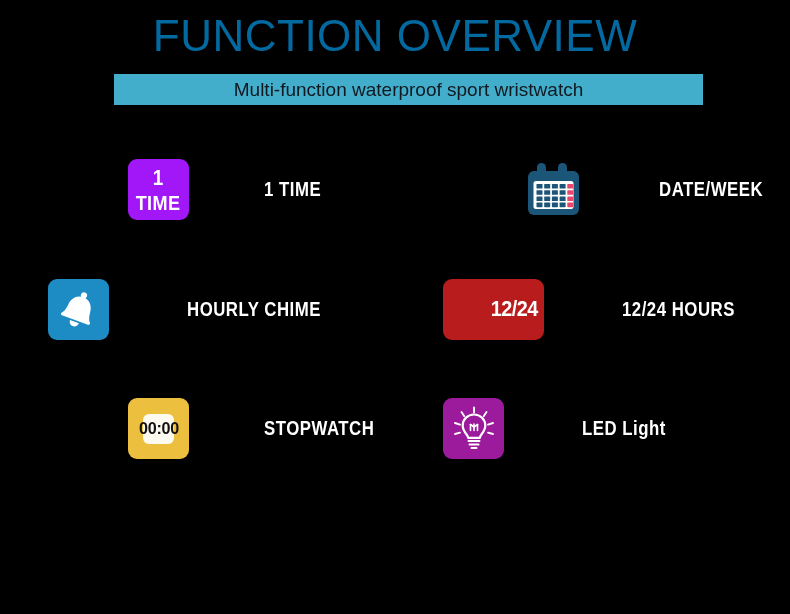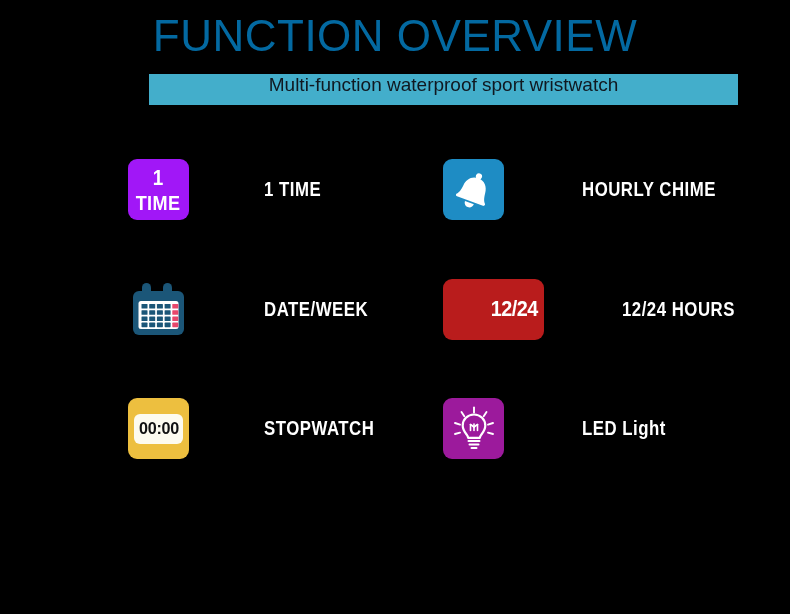--- a/index.html
+++ b/index.html
@@ -39,23 +39,22 @@
   }
 
   .subtitle-banner {
     position: absolute;
     left: 114px;
     top: 74px;
     width: 589px;
     height: 31px;
     background: #43aecb;
     display: flex;
-    align-items: flex-start;
+    align-items: center;
     justify-content: center;
-    margin-left: 35px;
   }
   .subtitle-text {
     color: #101820;
     font-size: 19px;
     line-height: 22px;
     font-weight: 400;
     font-family: "Liberation Sans", sans-serif;
     white-space: nowrap;
   }
 
@@ -126,21 +125,21 @@
     color: #ffffff;
     font-family: "Liberation Sans Narrow", "Liberation Sans", sans-serif;
     font-weight: bold;
     font-size: 22px;
     letter-spacing: -0.5px;
     transform: scaleX(0.9);
     line-height: 1;
   }
 
   .stopwatch-display {
-    width: 49px;
+    width: 31px;
     height: 30px;
     border-radius: 6px;
     background: #fdfbef;
     display: flex;
     align-items: center;
     justify-content: center;
   }
   .stopwatch-digits {
     color: #111111;
     font-family: "Liberation Sans Narrow", "Liberation Sans", sans-serif;
@@ -167,33 +166,20 @@
   <div class="feature-grid">
 
     <div class="feature-item col-left">
       <div class="feature-icon" style="background:#a117f7;">
         <div class="icon-text-1time">
           <span class="t-top">1</span>
           <span class="t-bot">TIME</span>
         </div>
       </div>
       <div class="feature-label">1 TIME</div>
-    </div>
-
-    <div class="feature-item col-right">
-      <div class="feature-icon" style="background:#1e8cc4;">
-        <svg width="44" height="44" viewBox="0 0 44 44" aria-hidden="true">
-          <g transform="rotate(20 22 22)">
-            <circle cx="22" cy="7.5" r="3.1" fill="#ffffff"></circle>
-            <path d="M22 9.5c-7 0-11 5.2-11.6 11.6-0.5 5.6-1.7 8.4-3.4 10.2-0.9 1 -0.2 2.5 1.2 2.5h27.6c1.4 0 2.1-1.5 1.2-2.5 -1.7-1.8-2.9-4.6-3.4-10.2C33 14.7 29 9.5 22 9.5Z" fill="#ffffff"></path>
-            <path d="M17.3 35.4h9.4c0 2.8-2.1 4.8-4.7 4.8s-4.7-2-4.7-4.8Z" fill="#ffffff"></path>
-          </g>
-        </svg>
-      </div>
-      <div class="feature-label">HOURLY CHIME</div>
     </div>
 
     <div class="feature-item col-left">
       <div class="feature-icon no-tile">
         <svg width="61" height="61" viewBox="0 0 61 61" aria-hidden="true">
           <rect x="14" y="4" width="9" height="16" rx="4.5" fill="#1b5678"></rect>
           <rect x="35" y="4" width="9" height="16" rx="4.5" fill="#1b5678"></rect>
           <rect x="5" y="12" width="51" height="44" rx="6" fill="#1b5678"></rect>
           <rect x="10.5" y="22" width="40" height="28" rx="2.5" fill="#ffffff"></rect>
           <g fill="#1b5678">
@@ -219,20 +205,33 @@
             <rect x="44.3" y="31.2" width="6" height="4.6" rx="0.6"></rect>
             <rect x="44.3" y="37.4" width="6" height="4.6" rx="0.6"></rect>
             <rect x="44.3" y="43.6" width="6" height="4.6" rx="0.6"></rect>
           </g>
         </svg>
       </div>
       <div class="feature-label">DATE/WEEK</div>
     </div>
 
     <div class="feature-item col-right">
+      <div class="feature-icon" style="background:#1e8cc4;">
+        <svg width="44" height="44" viewBox="0 0 44 44" aria-hidden="true">
+          <g transform="rotate(20 22 22)">
+            <circle cx="22" cy="7.5" r="3.1" fill="#ffffff"></circle>
+            <path d="M22 9.5c-7 0-11 5.2-11.6 11.6-0.5 5.6-1.7 8.4-3.4 10.2-0.9 1 -0.2 2.5 1.2 2.5h27.6c1.4 0 2.1-1.5 1.2-2.5 -1.7-1.8-2.9-4.6-3.4-10.2C33 14.7 29 9.5 22 9.5Z" fill="#ffffff"></path>
+            <path d="M17.3 35.4h9.4c0 2.8-2.1 4.8-4.7 4.8s-4.7-2-4.7-4.8Z" fill="#ffffff"></path>
+          </g>
+        </svg>
+      </div>
+      <div class="feature-label">HOURLY CHIME</div>
+    </div>
+
+    <div class="feature-item col-right">
       <div class="feature-icon" style="background:#b91c1c;padding-left:40px;">
         <span class="icon-text-1224">12/24</span>
       </div>
       <div class="feature-label">12/24 HOURS</div>
     </div>
 
 
 
     <div class="feature-item col-left">
       <div class="feature-icon" style="background:#edbf3f;">

